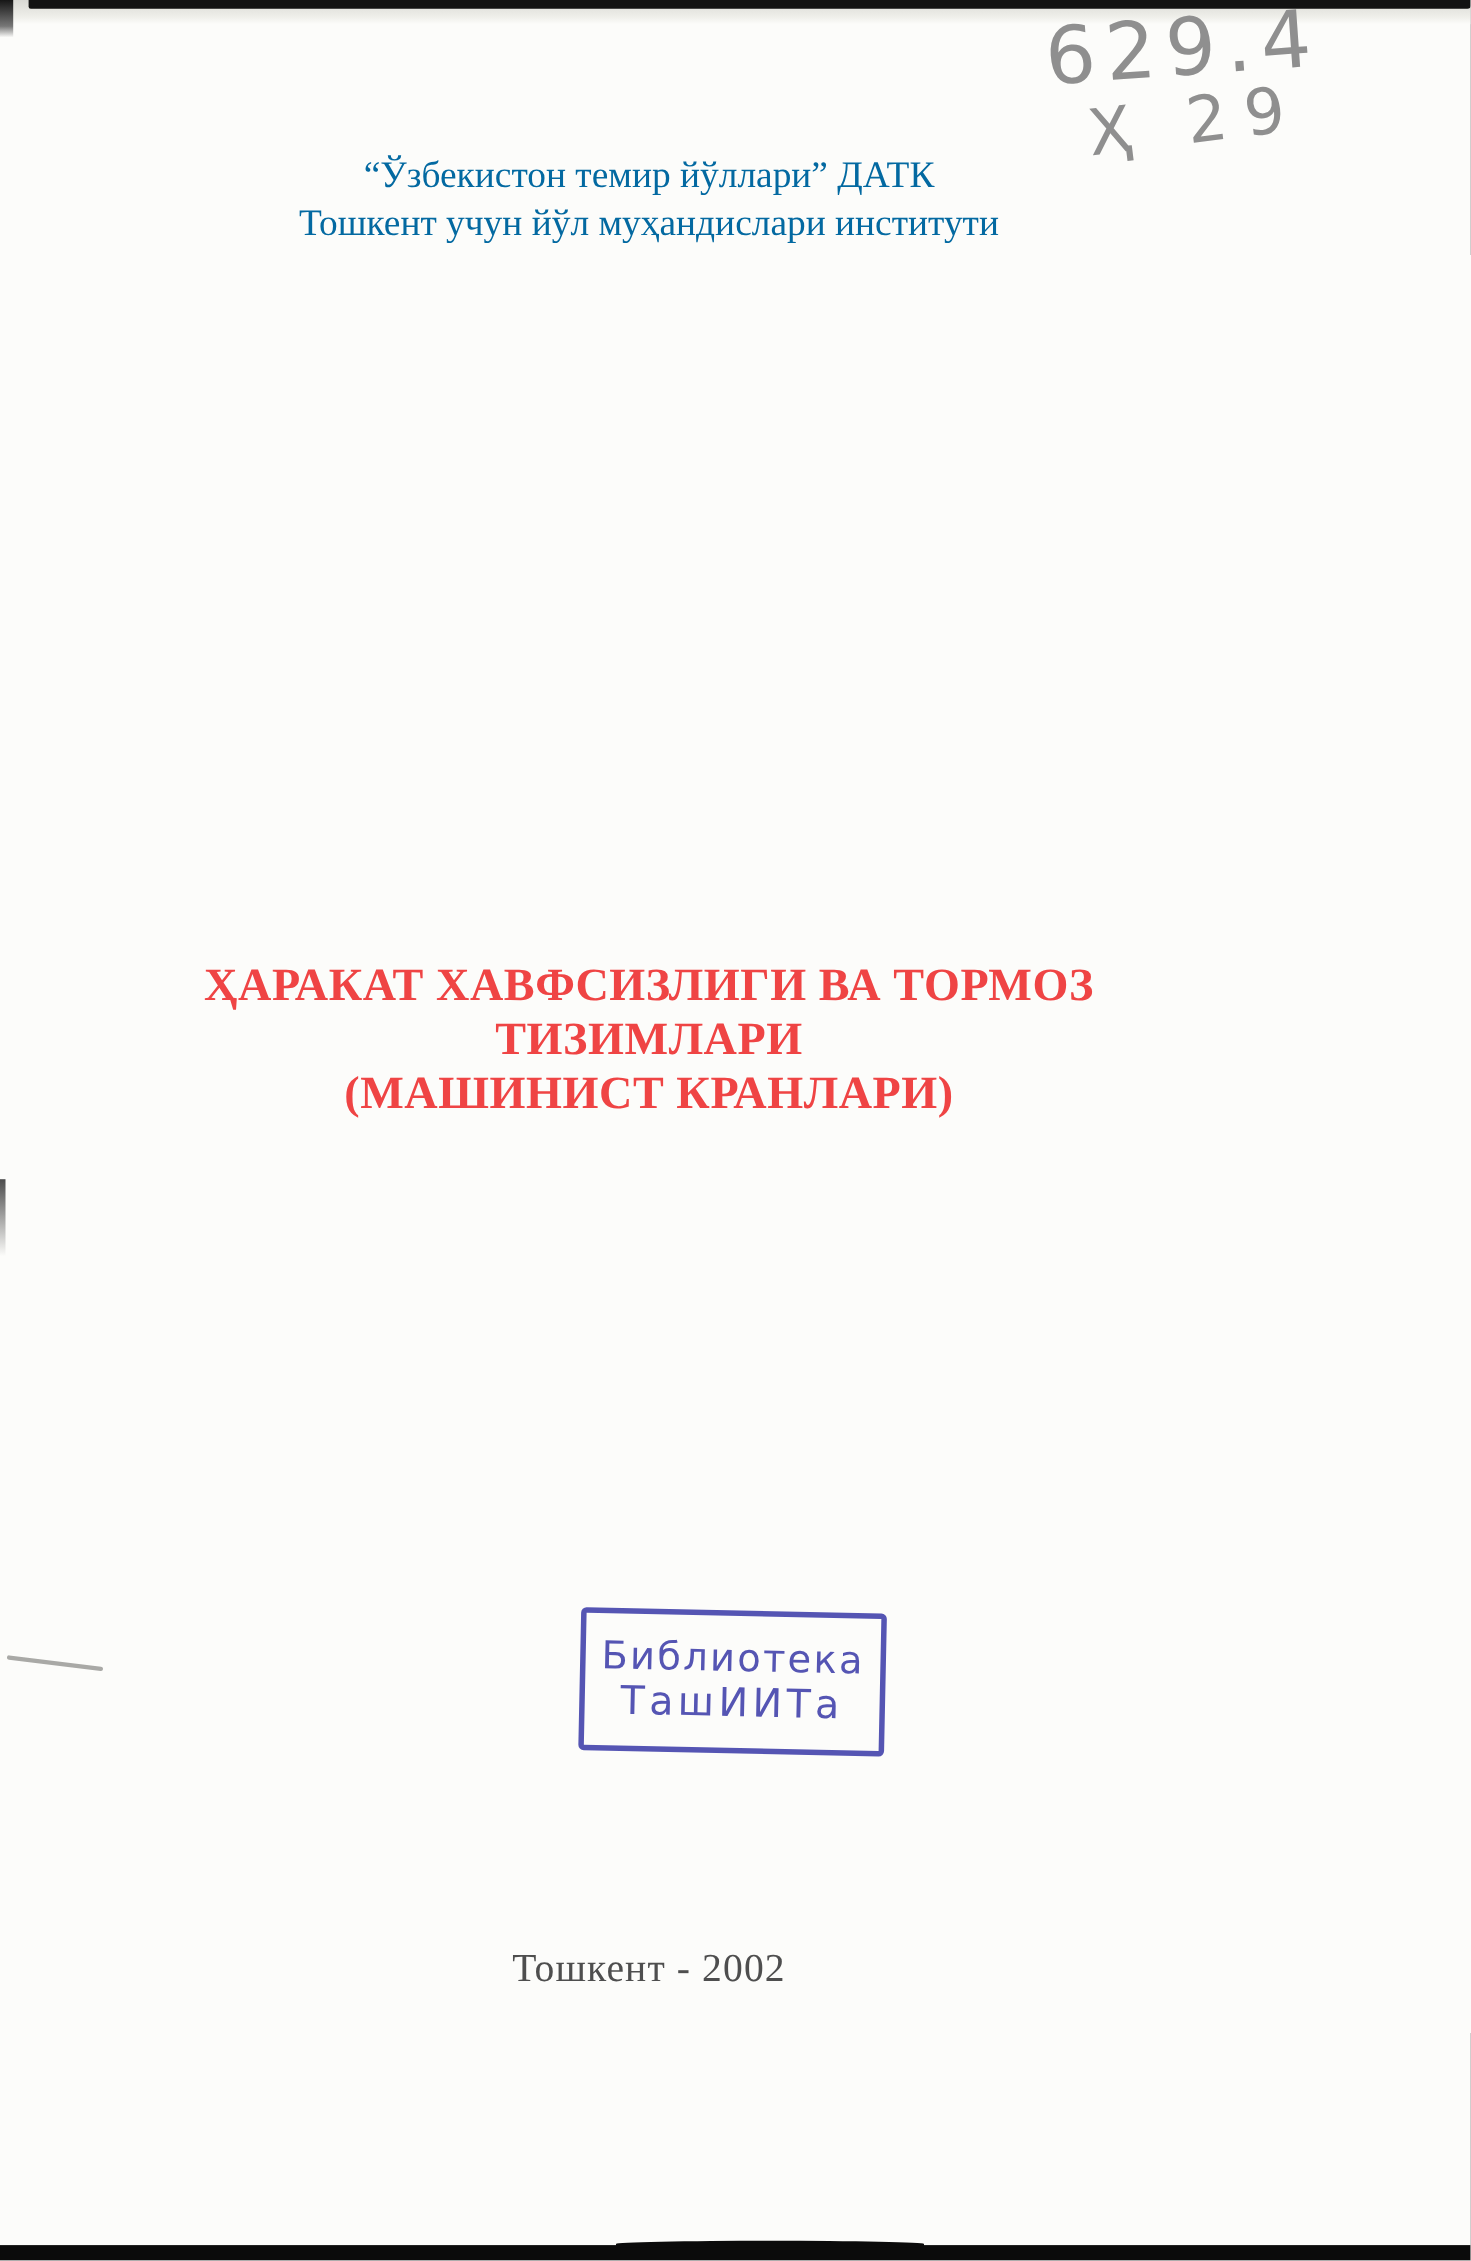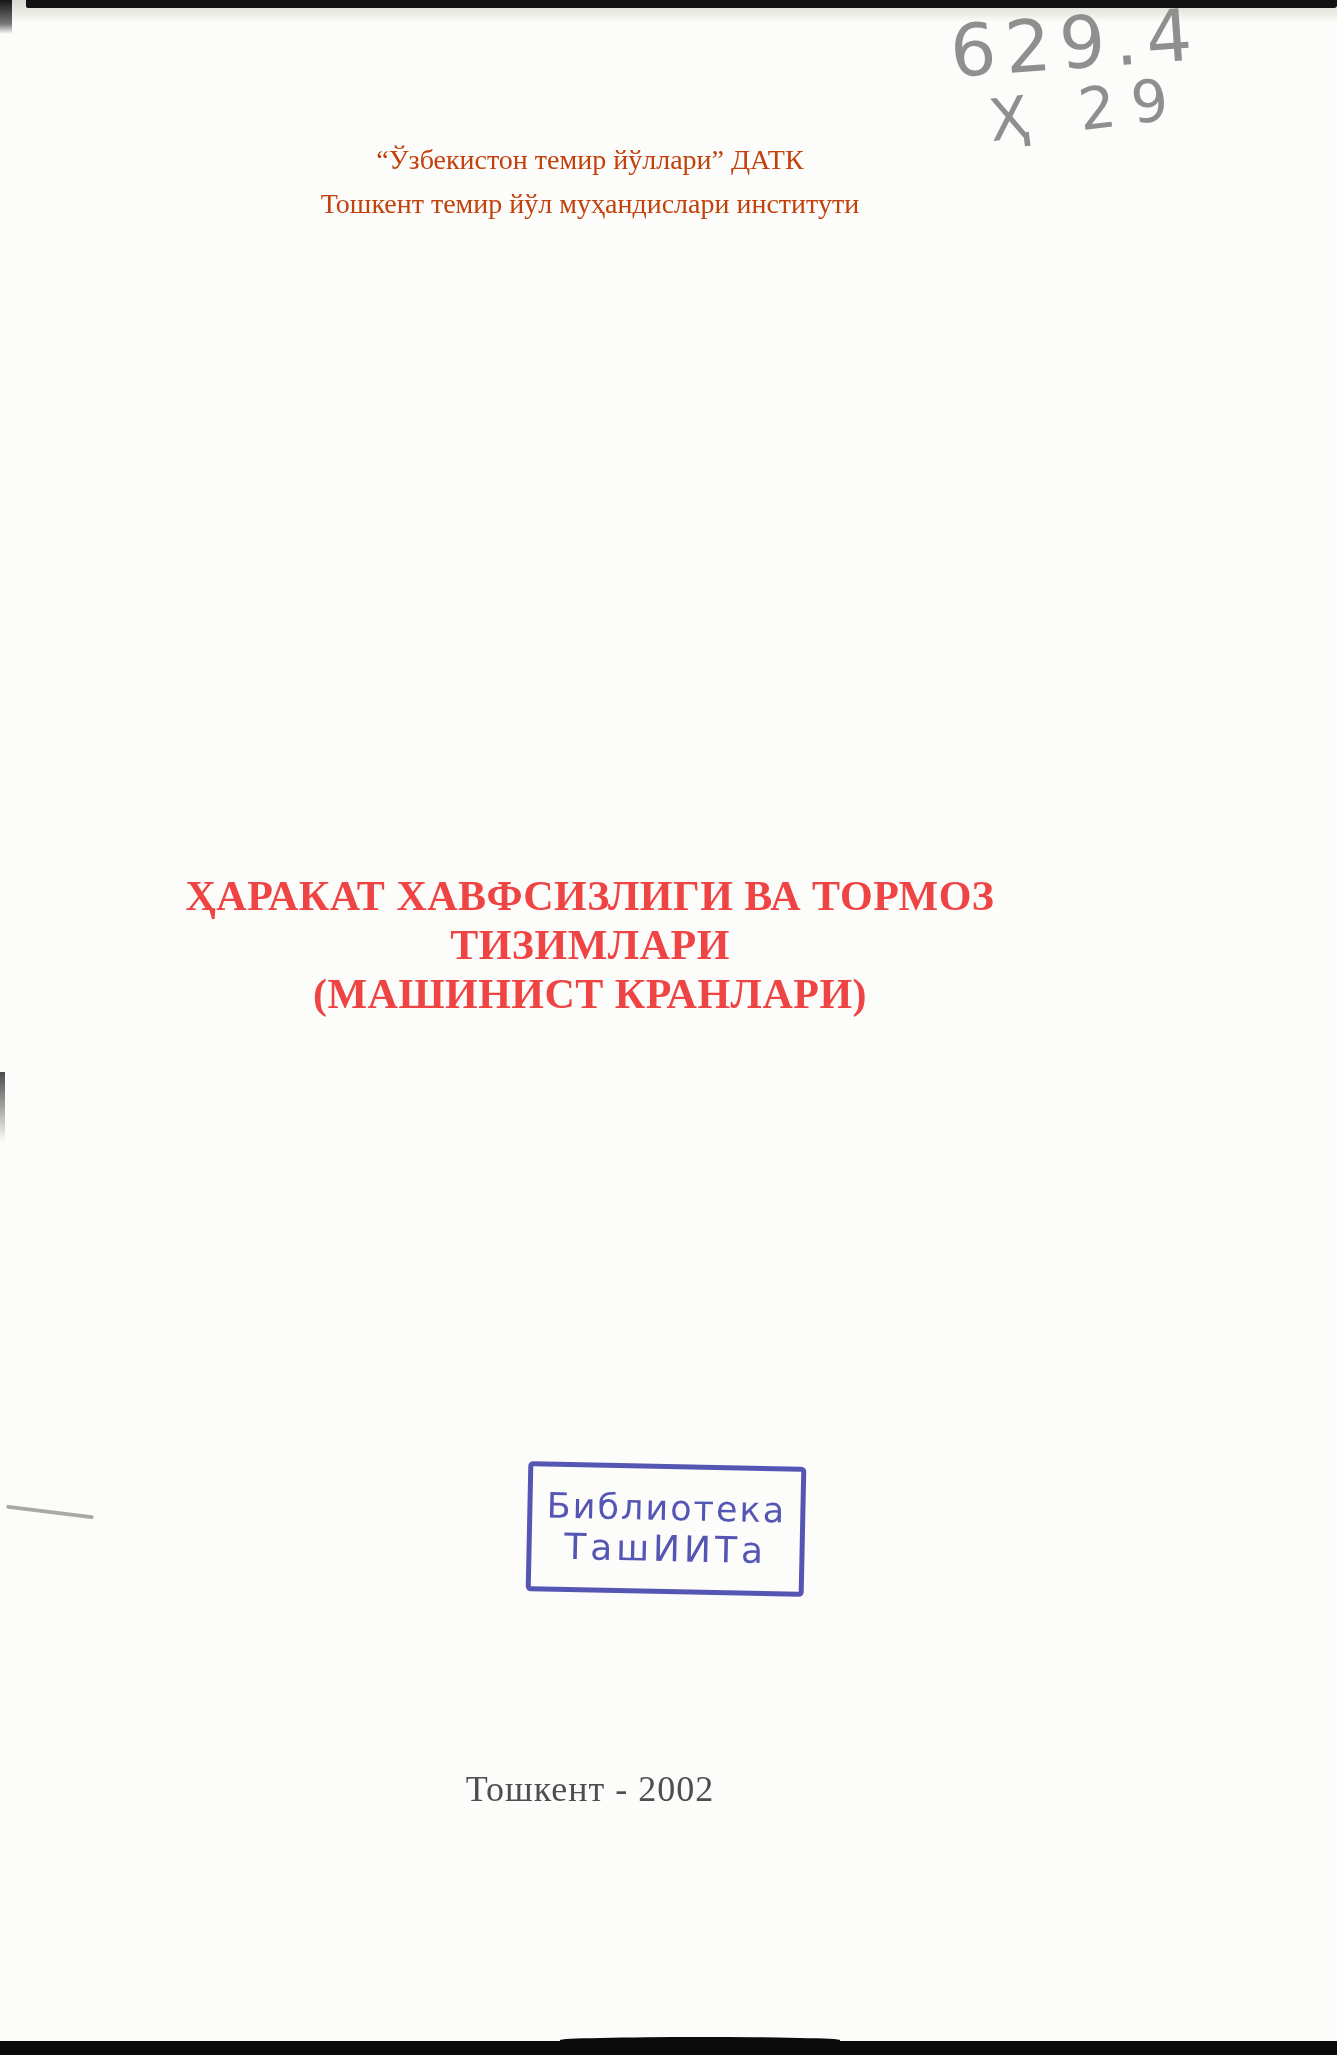--- a/index.html
+++ b/index.html
@@ -34,21 +34,21 @@
   .bottom-black-bar{
     position:absolute;bottom:0;left:0;width:100%;height:14px;
     background:#0b0b0b;
   }
   .bottom-black-bar::before{
     content:"";position:absolute;top:-4px;left:560px;width:280px;height:6px;
     background:#0b0b0b;border-radius:50% 50% 0 0;
   }
   
   .textblock{position:absolute;left:60px;width:1060px;text-align:center;}
-  .header-block{top:138px;font-size:28px;line-height:44px;color:#c2410c;}
+  .header-block{top:138px;font-size:34px;line-height:44px;color:#0369a1;}
   .title-block{top:872px;font-weight:bold;font-size:42px;line-height:49px;
     color:#ef4444;letter-spacing:.5px;}
   .subtitle-block{top:1002px;font-size:33px;line-height:42px;color:#333;}
   .imprint-block{top:1768px;font-size:36px;color:#4e4e4e;letter-spacing:1px;}
   
   .call-number{
     position:absolute;top:6px;left:952px;
     font-family:"DejaVu Sans", sans-serif;color:#8f8f8f;
     transform:rotate(-4deg);text-align:left;
   }
@@ -80,21 +80,21 @@
   <div class="pencil-dash"></div>
   <div class="bottom-black-bar"></div>
 
   <div class="call-number">
     <div class="class-no">629.4</div>
     <div><span class="author-mark">Ҳ 29</span></div>
   </div>
 
   <div class="textblock header-block">
     <div>“Ўзбекистон темир йўллари” ДАТК</div>
-    <div>Тошкент темир йўл муҳандислари институти</div>
+    <div>Тошкент учун йўл муҳандислари институти</div>
   </div>
 
   <div class="textblock title-block">
     <div>ҲАРАКАТ ХАВФСИЗЛИГИ ВА ТОРМОЗ ТИЗИМЛАРИ</div>
     <div>(МАШИНИСТ КРАНЛАРИ)</div>
   </div>
 
 
   <div class="stamp">
     <div class="s1">Библиотека</div>

